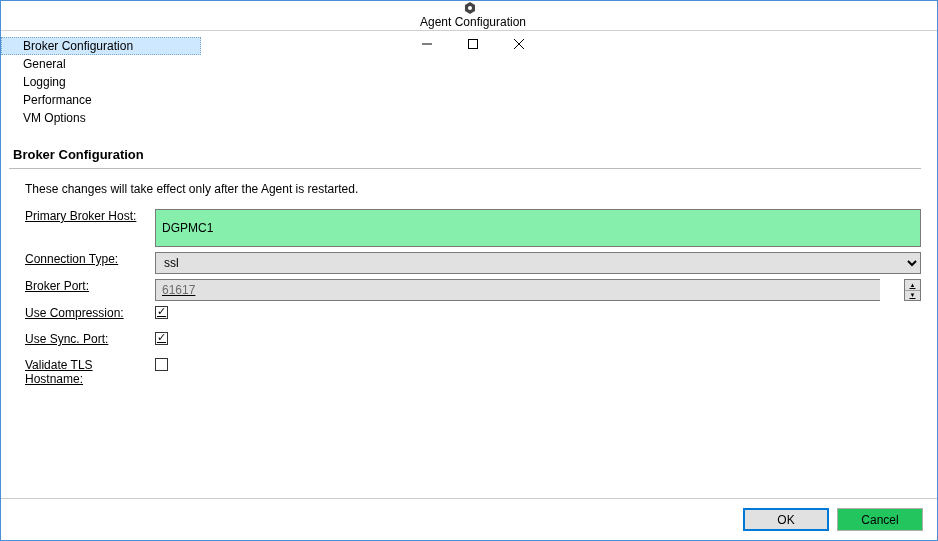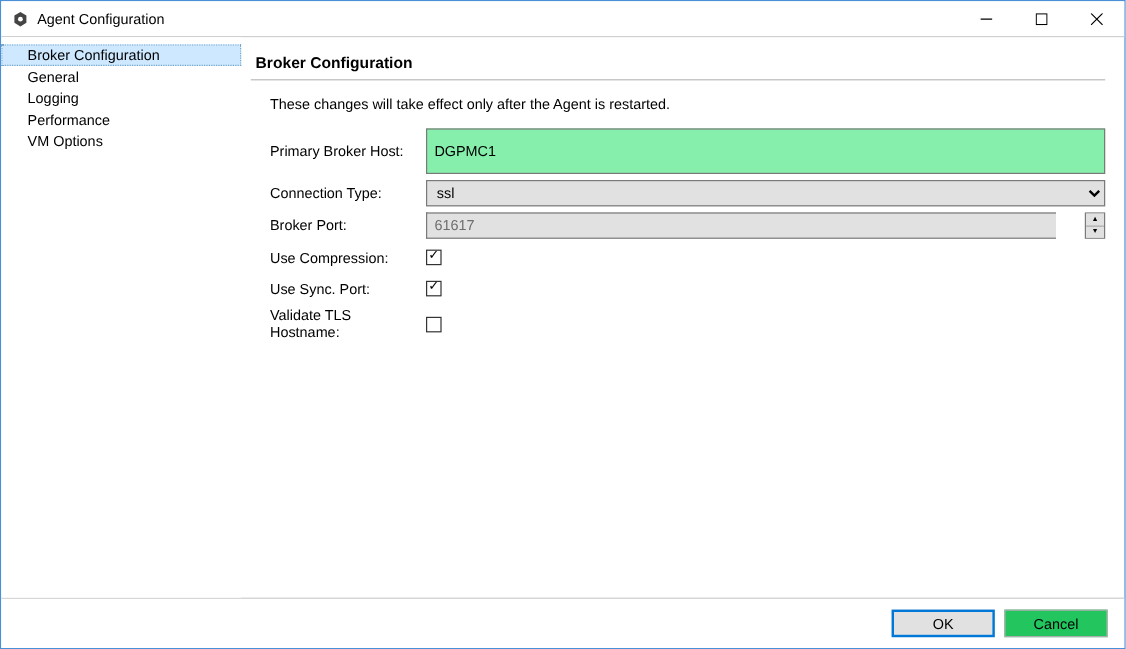--- a/index.html
+++ b/index.html
@@ -14,40 +14,42 @@
       border: 1px solid #4a90d9;
     }
     
     .titlebar {
       height: 30px;
       display: flex;
       align-items: center;
       padding: 0 0 0 8px;
       border-bottom: 1px solid #d0d0d0;
       background: #fff;
+      flex-direction: column;
     }
     .titlebar-icon {
       width: 16px; height: 16px;
       display: flex; align-items: center; justify-content: center;
       margin-right: 6px;
     }
     .titlebar-title { flex: 1; font-size: 12px; }
     .window-controls { display: flex; }
     .win-btn {
       width: 46px; height: 30px;
       display: flex; align-items: center; justify-content: center;
       font-family: "Segoe UI Symbol", sans-serif;
       font-size: 10px;
       cursor: default;
     }
 
     
     .main {
       display: flex;
       height: calc(100% - 30px - 42px);
+      flex-direction: column;
     }
     .sidebar {
       width: 200px;
       padding: 6px 0;
       background: #fff;
     }
     .sidebar-item {
       padding: 1px 6px 1px 22px;
       cursor: default;
       font-size: 12px;
@@ -80,23 +82,24 @@
       line-height: 16px;
     }
     .warning-block .bold { font-weight: bold; }
 
     .form {
       padding-left: 16px;
       padding-top: 4px;
     }
     .form-row {
       display: flex;
-      align-items: center;
+      align-items: flex-start;
       margin-bottom: 5px;
       min-height: 21px;
+      text-decoration: underline;
     }
     .form-label {
       width: 130px;
       text-align: left;
       padding-right: 6px;
       font-size: 12px;
     }
     .form-control {
       flex: 1;
     }

